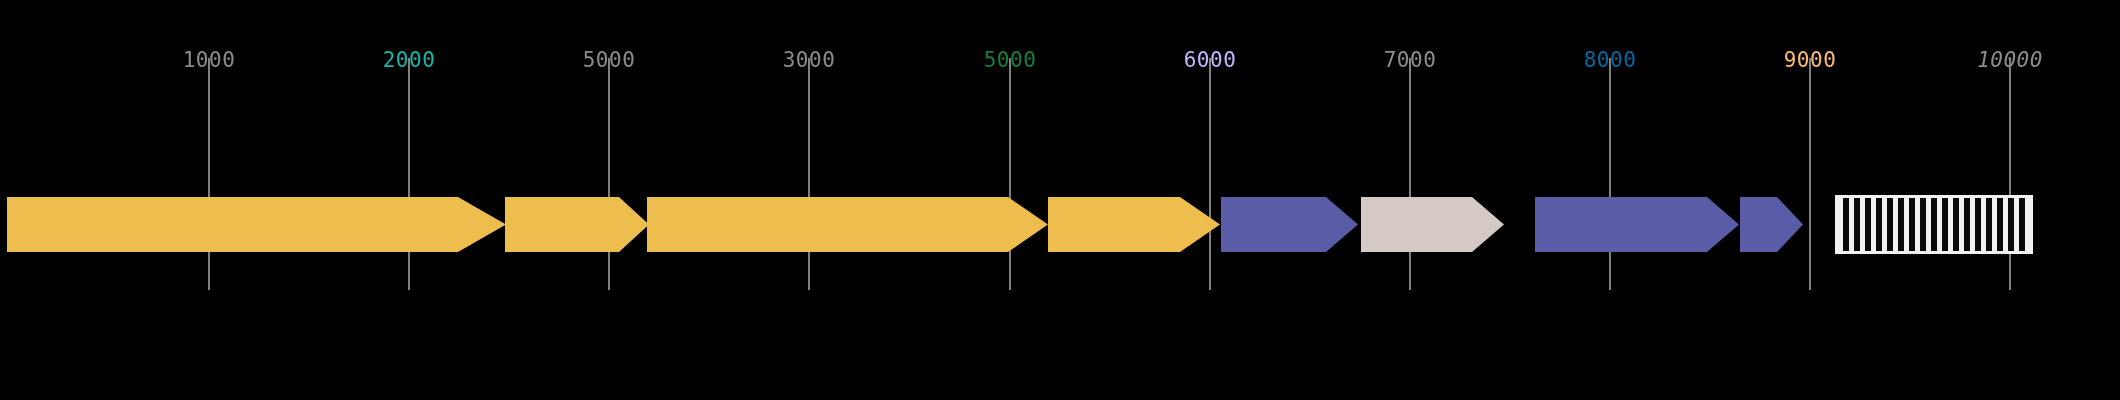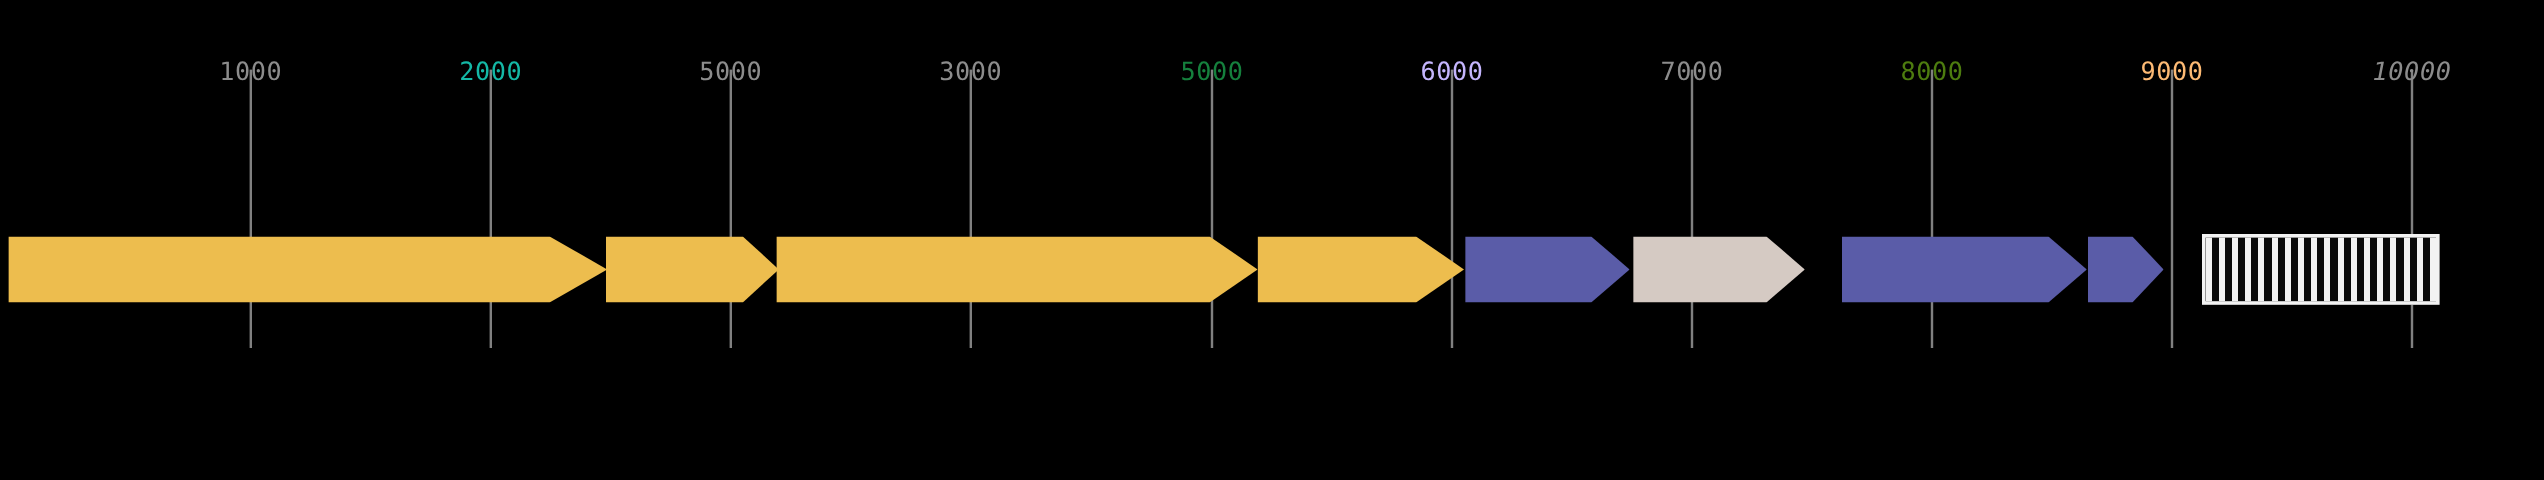--- a/index.html
+++ b/index.html
@@ -116,21 +116,21 @@
       <div class="tick" style="left: 1210px;">
         <div class="tick-line" style="background: rgb(128, 128, 128);"></div>
         <div class="tick-label" style="color: #c4b5fd; text-align: right;">6000</div>
       </div>
       <div class="tick" style="left: 1410px;">
         <div class="tick-line" style="background: rgb(128, 128, 128);"></div>
         <div class="tick-label" style="color: rgb(140, 140, 140);">7000</div>
       </div>
       <div class="tick" style="left: 1610px;">
         <div class="tick-line" style="background: rgb(128, 128, 128);"></div>
-        <div class="tick-label" style="color: #4d7c0f;">8000</div>
+        <div class="tick-label" style="color: #0369a1;">8000</div>
       </div>
       <div class="tick" style="left: 1810px;">
         <div class="tick-line" style="background: rgb(128, 128, 128);"></div>
         <div class="tick-label" style="color: #fdba74;">9000</div>
       </div>
       <div class="tick" style="left: 2010px;">
         <div class="tick-line" style="background: rgb(128, 128, 128);"></div>
         <div class="tick-label" style="color: rgb(140, 140, 140); font-style: italic;">10000</div>
       </div>
     </div>

